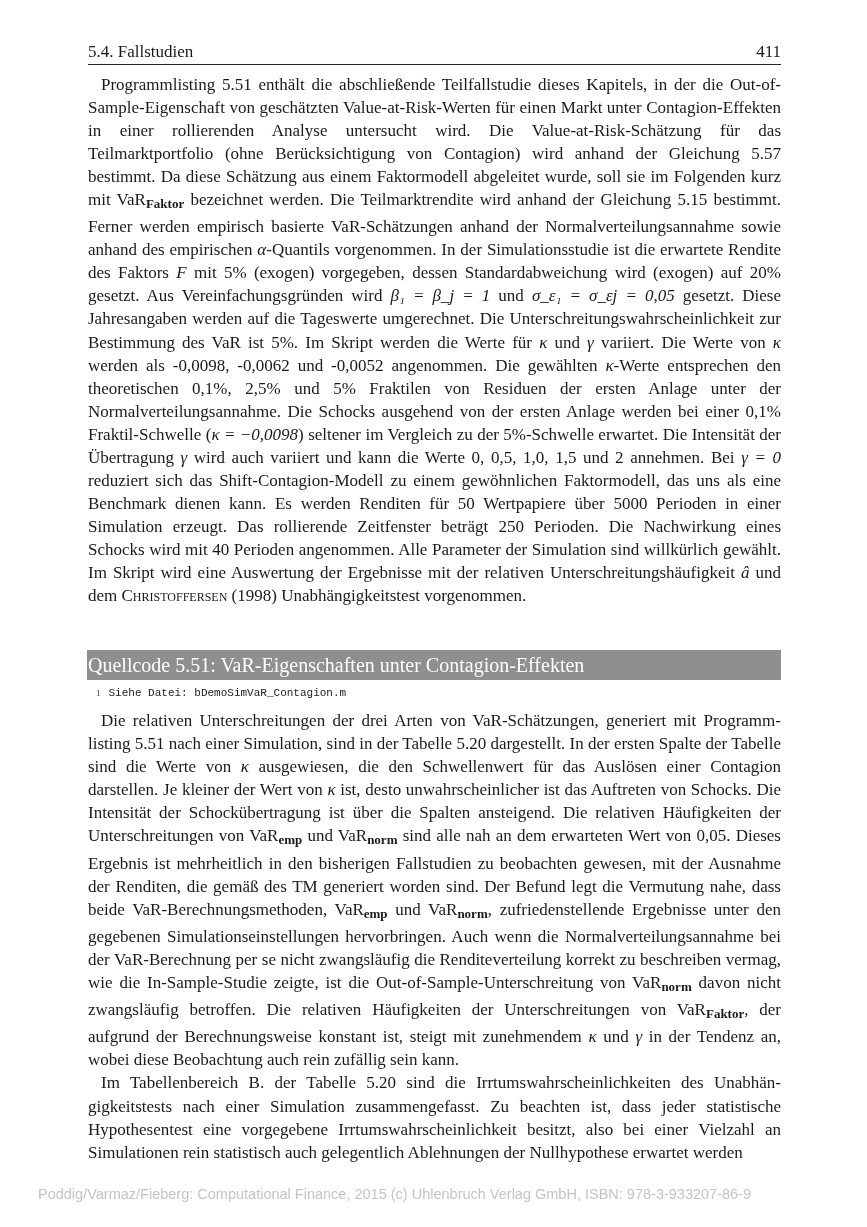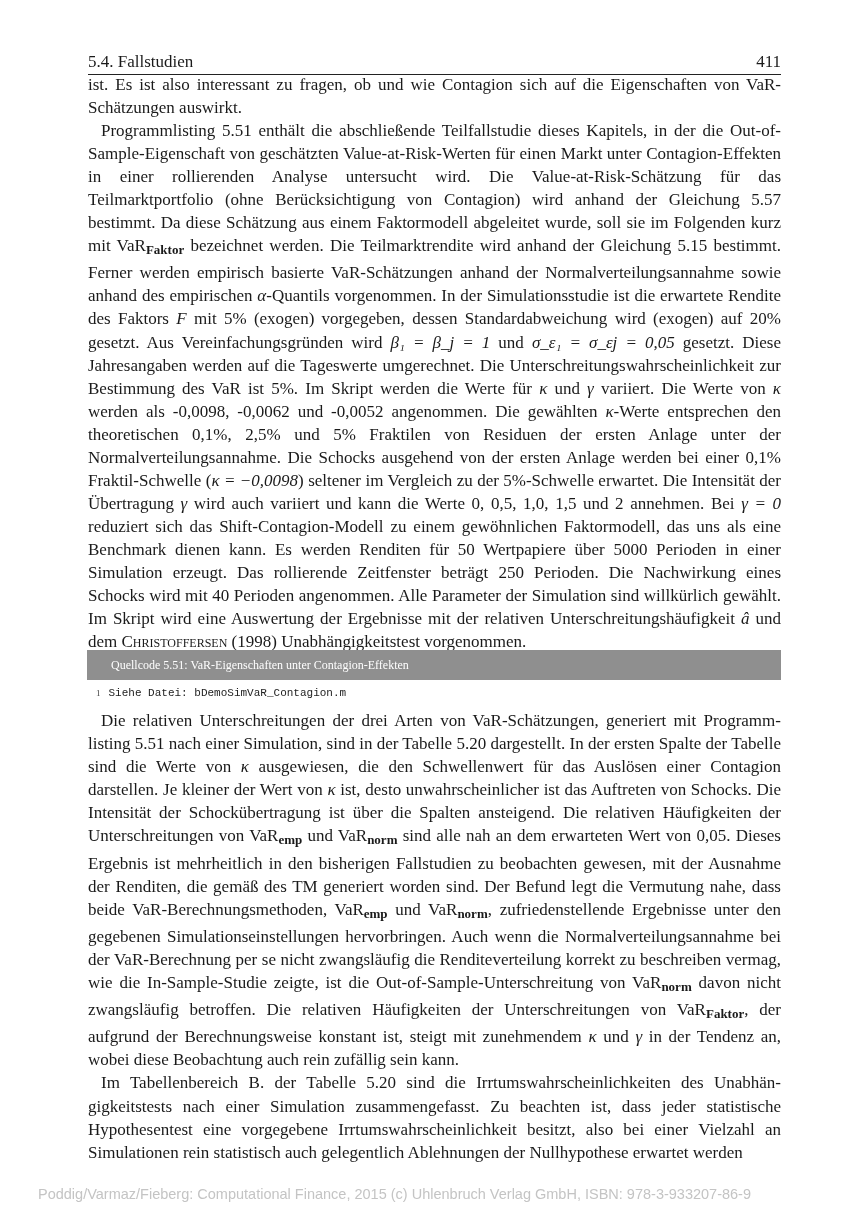--- a/index.html
+++ b/index.html
@@ -1,51 +1,50 @@
 <!DOCTYPE html>
 <html><head>
 <meta charset="utf-8">
 <style>
   html, body { margin: 0; padding: 0; background: #ffffff; }
   body { width: 867px; height: 1227px; position: relative; overflow: hidden;
          font-family: "Liberation Serif", "DejaVu Serif", serif; color: #1a1a1a; }
   .running-head { position: absolute; left: 88px; top: 42px; width: 693px; height: 22px;
-                  font-size: 17px; border-bottom: 1px solid #222; margin-top: 10px; }
+                  font-size: 17px; border-bottom: 1px solid #222; }
   .running-head .sec { position: absolute; left: 0; top: 0; }
   .running-head .pg { position: absolute; right: 0; top: 0; }
   .body-text { position: absolute; left: 88px; top: 73px; width: 693px; font-size: 17px;
                line-height: 23.05px; text-align: justify; hyphens: manual; }
   .body-text p { margin: 0; }
   .body-text p.indent { text-indent: 13px; }
   .sub { font-size: 13px; font-weight: bold; vertical-align: -3px; }
   .mi { font-style: italic; }
   .sc { font-variant: small-caps; }
   .code-bar { position: absolute; left: 87px; top: 650px; width: 694px; height: 30px;
-              background: #8f8f8f; color: #ffffff; font-size: 12px; line-height: 30px;
-              box-sizing: border-box; padding-left: 24px; }
+              background: #8f8f8f; color: #ffffff; font-size: 20px; line-height: 30px;
+              box-sizing: border-box; padding-left: 1px; }
   .code-line { position: absolute; left: 96px; top: 687px; font-family: "Liberation Mono", "DejaVu Sans Mono", monospace;
                font-size: 11px; color: #222; text-align: right; }
   .code-line .ln { font-family: "Liberation Serif", serif; font-size: 9px; margin-right: 8px; color: #444; }
   .body-text2 { position: absolute; left: 88px; top: 709px; width: 693px; font-size: 17px;
                line-height: 23.1px; text-align: justify; }
   .body-text2 p { margin: 0; }
   .body-text2 p.indent { text-indent: 13px; }
   .footer { position: absolute; left: 0; width: 789px; top: 1186px; text-align: center;
             font-family: "Liberation Sans", "DejaVu Sans", sans-serif; font-size: 14.5px; color: #c4c4c4; }
 </style>
 </head>
 <body>
 
 <div class="running-head">
   <span class="sec">5.4.  Fallstudien</span>
   <span class="pg">411</span>
 </div>
 
 <div class="body-text">
-  <p id="p0"><span>ist. Es ist also interessant zu fragen, ob und wie Contagion sich auf die Eigenschaften von VaR-Schätzungen auswirkt.</span></p>
   <p id="p1" class="indent"><span>Programmlisting 5.51 enthält die abschließende Teilfallstudie dieses Kapitels, in der die Out-of-Sample-Eigenschaft von geschätzten Value-at-Risk-Werten für einen Markt unter Contagion-Effekten in einer rollierenden Analyse untersucht wird. Die Value-at-Risk-Schätzung für das Teilmarktportfolio (ohne Berücksichtigung von Contagion) wird anhand der Gleichung 5.57 bestimmt. Da diese Schätzung aus einem Faktormodell abgeleitet wurde, soll sie im Folgenden kurz mit VaR</span><span class="sub">Faktor</span><span> bezeichnet werden. Die Teilmarktrendite wird anhand der Gleichung 5.15 bestimmt. Ferner werden empirisch basierte VaR-Schätzungen anhand der Normalverteilungsan­nahme sowie anhand des empirischen </span><span class="mi">α</span><span>-Quantils vorgenommen. In der Simulationsstudie ist die erwartete Rendite des Faktors </span><span class="mi">F</span><span> mit 5% (exogen) vorgegeben, dessen Standardabweichung wird (exogen) auf 20% gesetzt. Aus Vereinfachungsgründen wird </span><span class="mi">β₁ = β_j = 1</span><span> und </span><span class="mi">σ_ε₁ = σ_εj = 0,05</span><span> gesetzt. Diese Jahresangaben werden auf die Tageswerte umgerechnet. Die Unterschreitungs­wahrscheinlichkeit zur Bestimmung des VaR ist 5%. Im Skript werden die Werte für </span><span class="mi">κ</span><span> und </span><span class="mi">γ</span><span> variiert. Die Werte von </span><span class="mi">κ</span><span> werden als -0,0098, -0,0062 und -0,0052 angenommen. Die gewählten </span><span class="mi">κ</span><span>-Werte entsprechen den theoretischen 0,1%, 2,5% und 5% Fraktilen von Residuen der ersten Anlage unter der Normalverteilungsannahme. Die Schocks ausgehend von der ersten Anlage werden bei einer 0,1% Fraktil-Schwelle (</span><span class="mi">κ = −0,0098</span><span>) seltener im Vergleich zu der 5%-Schwelle erwartet. Die Intensität der Übertragung </span><span class="mi">γ</span><span> wird auch variiert und kann die Werte 0, 0,5, 1,0, 1,5 und 2 annehmen. Bei </span><span class="mi">γ = 0</span><span> reduziert sich das Shift-Contagion-Modell zu einem gewöhnlichen Faktormodell, das uns als eine Benchmark dienen kann. Es werden Renditen für 50 Wertpapiere über 5000 Perioden in einer Simulation erzeugt. Das rollierende Zeitfenster beträgt 250 Peri­oden. Die Nachwirkung eines Schocks wird mit 40 Perioden angenommen. Alle Parameter der Simulation sind willkürlich gewählt. Im Skript wird eine Auswertung der Ergebnisse mit der relativen Unterschreitungshäufigkeit </span><span class="mi">â</span><span> und dem </span><span class="sc">Christoffersen</span><span> (1998) Unabhängigkeitstest vorgenommen.</span></p>
 </div>
 
 <div class="code-bar">Quellcode 5.51: VaR-Eigenschaften unter Contagion-Effekten</div>
 <div class="code-line">
   <span class="ln">1</span><span>Siehe Datei: bDemoSimVaR_Contagion.m</span>
 </div>
 
 <div class="body-text2">
   <p id="p2" class="indent"><span>Die relativen Unterschreitungen der drei Arten von VaR-Schätzungen, generiert mit Programm­listing 5.51 nach einer Simulation, sind in der Tabelle 5.20 dargestellt. In der ersten Spalte der Tabelle sind die Werte von </span><span class="mi">κ</span><span> ausgewiesen, die den Schwellenwert für das Auslösen einer Contagion darstellen. Je kleiner der Wert von </span><span class="mi">κ</span><span> ist, desto unwahrscheinlicher ist das Auftre­ten von Schocks. Die Intensität der Schockübertragung ist über die Spalten ansteigend. Die relativen Häufigkeiten der Unterschreitungen von VaR</span><span class="sub">emp</span><span> und VaR</span><span class="sub">norm</span><span> sind alle nah an dem erwarteten Wert von 0,05. Dieses Ergebnis ist mehrheitlich in den bisherigen Fallstudien zu beobachten gewesen, mit der Ausnahme der Renditen, die gemäß des TM generiert worden sind. Der Befund legt die Vermutung nahe, dass beide VaR-Berechnungsmethoden, VaR</span><span class="sub">emp</span><span> und VaR</span><span class="sub">norm</span><span>, zufriedenstellende Ergebnisse unter den gegebenen Simulationseinstellungen her­vorbringen. Auch wenn die Normalverteilungsannahme bei der VaR-Berechnung per se nicht zwangsläufig die Renditeverteilung korrekt zu beschreiben vermag, wie die In-Sample-Studie zeigte, ist die Out-of-Sample-Unterschreitung von VaR</span><span class="sub">norm</span><span> davon nicht zwangsläufig betroffen. Die relativen Häufigkeiten der Unterschreitungen von VaR</span><span class="sub">Faktor</span><span>, der aufgrund der Berechnungs­weise konstant ist, steigt mit zunehmendem </span><span class="mi">κ</span><span> und </span><span class="mi">γ</span><span> in der Tendenz an, wobei diese Beobachtung auch rein zufällig sein kann.</span></p>

